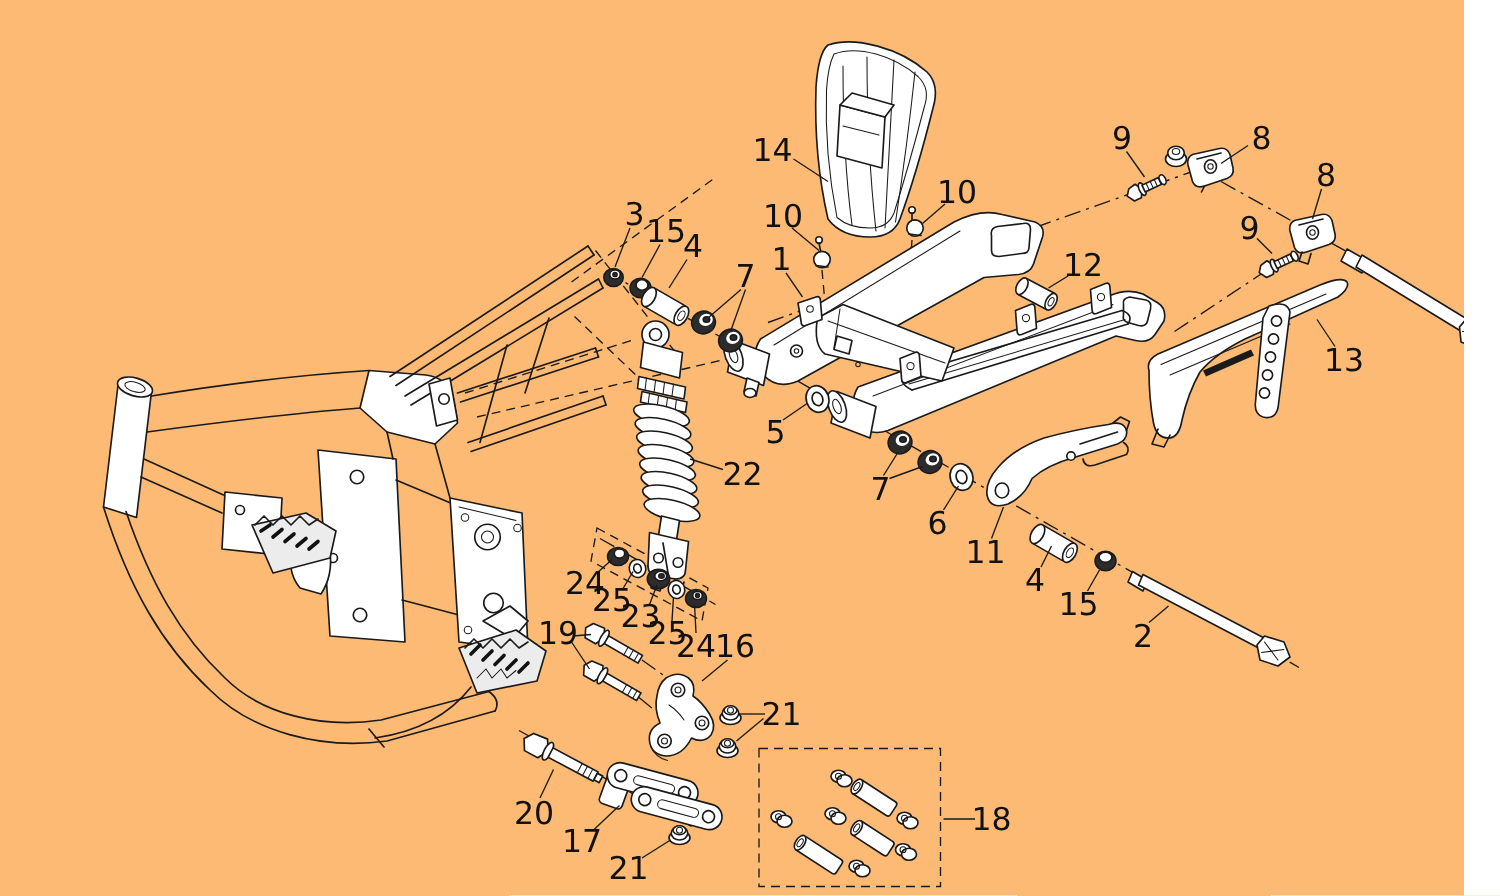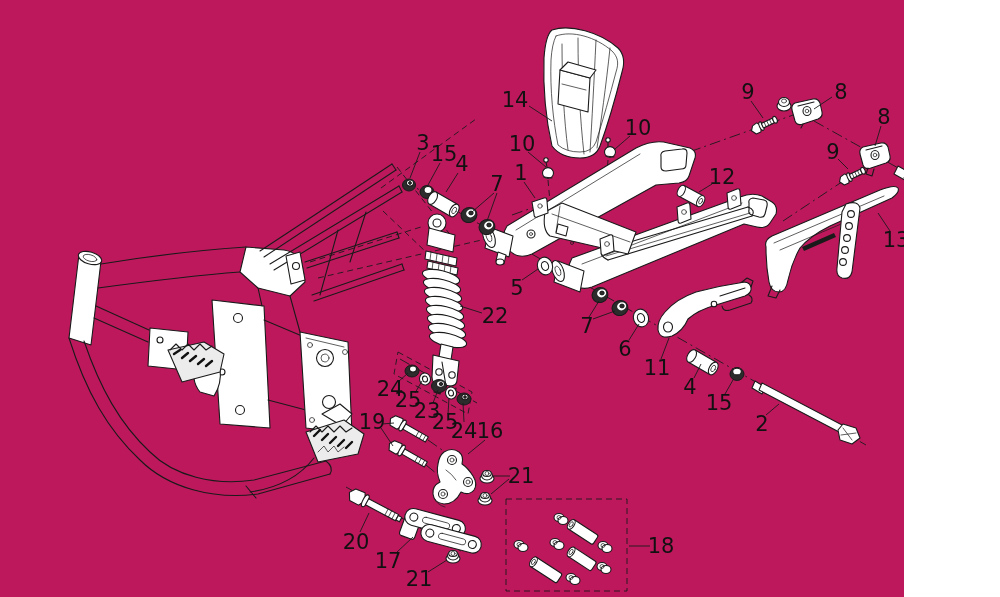--- a/index.html
+++ b/index.html
@@ -1,16 +1,16 @@
 <!DOCTYPE html>
 <html><head>
 <meta charset="utf-8">
 <style>
   html,body{margin:0;padding:0;background:#ffffff;}
-  .stage{position:relative;width:904px;height:597px;background:#be185d;overflow:hidden;
+  .stage{position:relative;width:976px;height:597px;background:#fdba74;overflow:hidden;
          font-family:"DejaVu Sans", sans-serif;}
   svg{display:block}
   .ln{stroke:#1a1a1a;stroke-width:1.1;fill:none;stroke-linecap:round;stroke-linejoin:round}
   .thin{stroke:#1a1a1a;stroke-width:.7;fill:none;stroke-linecap:round}
   .wh{fill:#ffffff;stroke:#1a1a1a;stroke-width:1.1;stroke-linejoin:round}
   .gr{fill:#ececec;stroke:#1a1a1a;stroke-width:1.1;stroke-linejoin:round}
   .dk{fill:#2c2c2c;stroke:#1a1a1a;stroke-width:1;stroke-linejoin:round}
   .wfill{fill:#ffffff;stroke:none}
   .dash{stroke:#1a1a1a;stroke-width:.9;fill:none;stroke-dasharray:6 4}
   .dashdot{stroke:#1a1a1a;stroke-width:.9;fill:none;stroke-dasharray:11 4 2 4}

